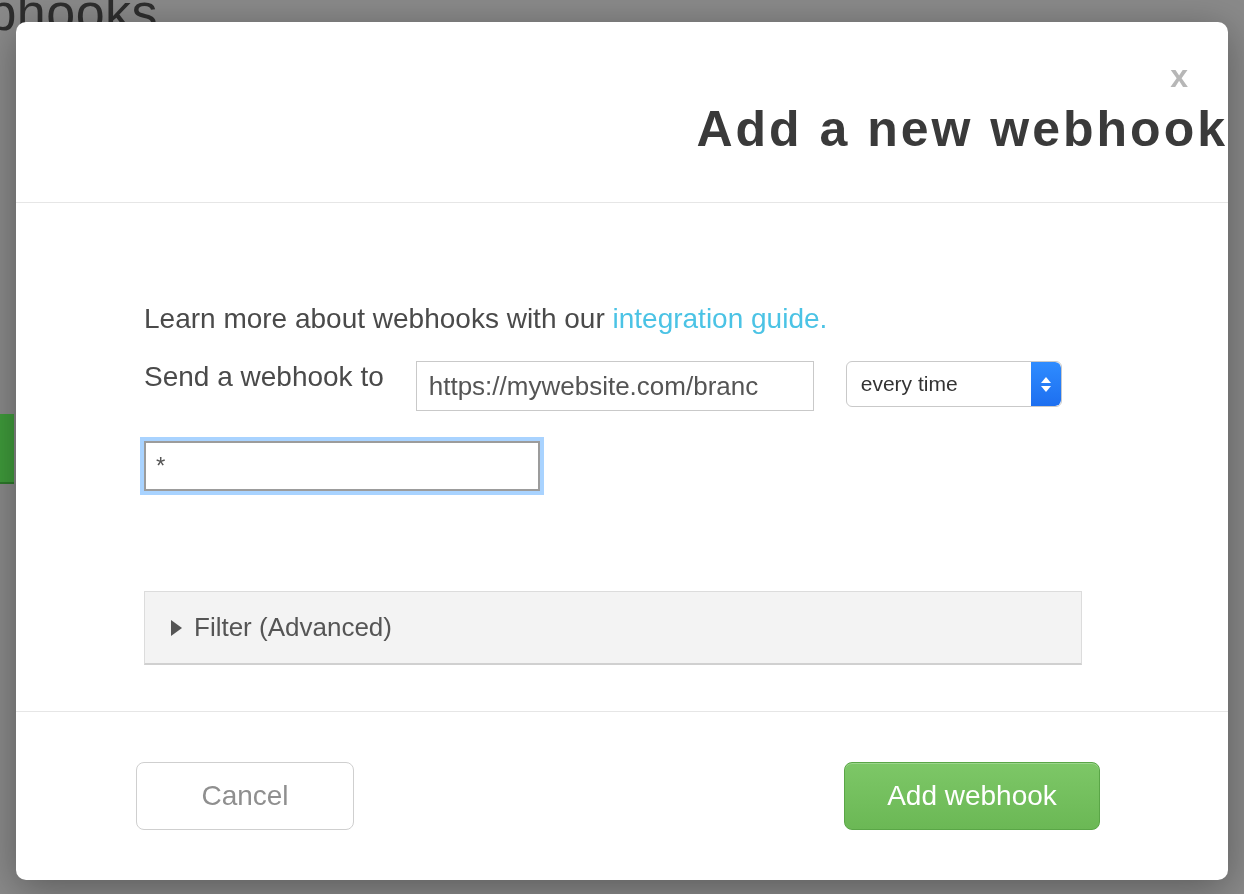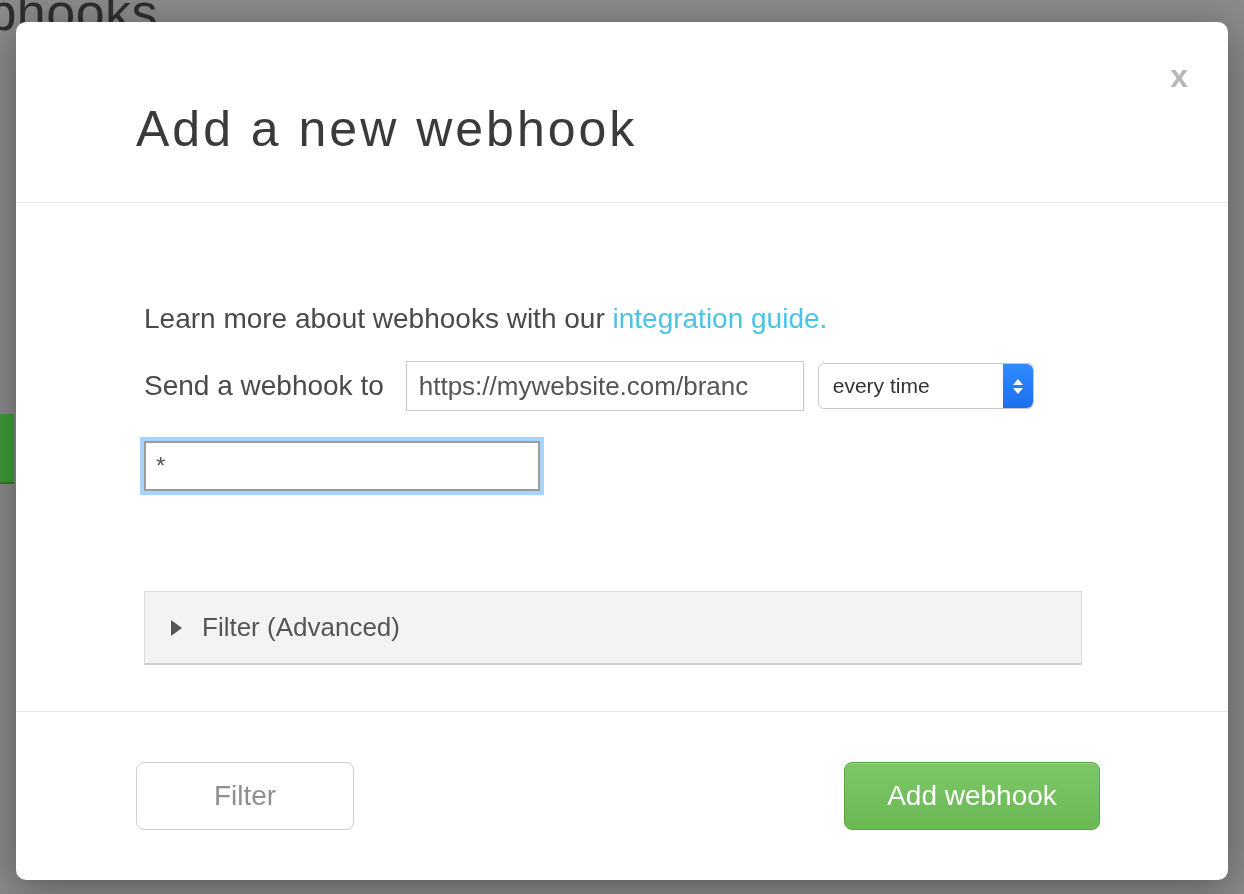--- a/index.html
+++ b/index.html
@@ -41,23 +41,24 @@
       display: flex;
       flex-direction: column;
     }
     .modal-header {
       position: relative;
       padding: 78px 0 44px 120px;
       border-bottom: 1px solid #e6e6e6;
     }
     .modal-title {
       font-size: 50px;
-      font-weight: 400;
+      font-weight: 700;
       color: #3a3a3a;
       letter-spacing: 3px;
+      text-align: right;
     }
     .close-x {
       position: absolute;
       top: 38px;
       right: 40px;
       font-size: 32px;
       font-weight: 700;
       color: #b7b7b7;
       cursor: pointer;
       line-height: 1;
@@ -71,35 +72,33 @@
       font-size: 28px;
       color: #4a4a4a;
       margin-bottom: 26px;
     }
     .intro a {
       color: #4bc3e5;
       text-decoration: none;
     }
     .row {
       display: flex;
-      align-items: center;
-      gap: 14px;
+      gap: 32px;
       margin-bottom: 30px;
       font-size: 28px;
       color: #4a4a4a;
     }
     .url-input {
       width: 398px;
       height: 50px;
       border: 1px solid #c9c9c9;
       padding: 0 12px;
       font-size: 26px;
       color: #555;
       background: #fff;
-      margin-left: 8px;
     }
     .select-wrap {
       position: relative;
       width: 216px;
       height: 46px;
       border: 1px solid #c9c9c9;
       border-radius: 6px;
       background: #fff;
       display: flex;
       align-items: center;
@@ -152,21 +151,21 @@
     .filter-panel {
       margin-top: 100px;
       width: 938px;
       height: 74px;
       background: #f3f3f3;
       border: 1px solid #dcdcdc;
       border-bottom: 2px solid #d0d0d0;
       display: flex;
       align-items: center;
       padding-left: 26px;
-      gap: 20px;
+      gap: 12px;
       font-size: 26px;
       color: #555;
       cursor: pointer;
     }
     .chevron {
       width: 0; height: 0;
       border-top: 8px solid transparent;
       border-bottom: 8px solid transparent;
       border-left: 11px solid #555;
     }
@@ -235,18 +234,18 @@
       </div>
 
       <div class="filter-panel">
         <div class="chevron"></div>
         <span>Filter (Advanced)</span>
       </div>
 
     </div>
 
     <div class="modal-footer">
-      <div class="btn btn-cancel">Filter</div>
+      <div class="btn btn-cancel">Cancel</div>
       <div class="btn btn-primary">Add webhook</div>
     </div>
 
   </div>
 </div>
 
 </body></html>

